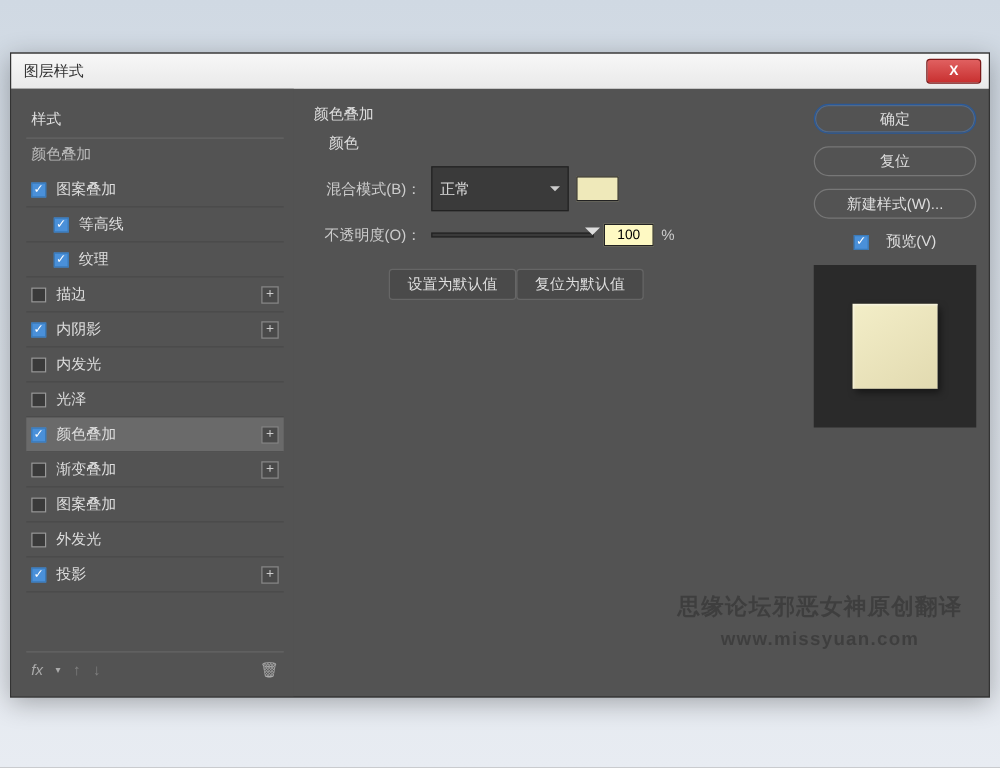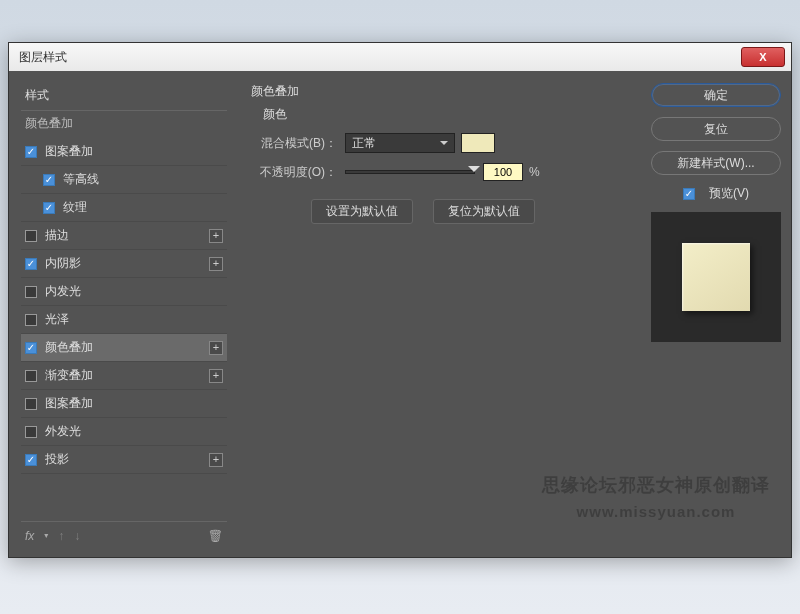--- a/index.html
+++ b/index.html
@@ -22,28 +22,28 @@
 .plus-icon { position: absolute; right: 4px; width: 14px; height: 14px; border: 1px solid #888; display: flex; align-items: center; justify-content: center; color: #ccc; font-size: 11px; line-height: 1; background: #4a4a4a; }
 .sidebar-footer { height: 28px; display: flex; align-items: center; gap: 10px; padding: 0 4px; border-top: 1px solid #666; color: #aaa; font-size: 12px; }
 .sidebar-footer .fx { font-style: italic; }
 .sidebar-footer .arrow { opacity: 0.5; }
 .sidebar-footer .trash { margin-left: auto; }
 .main { flex: 1; padding: 12px 16px; color: #ddd; font-size: 12px; }
 .panel-title { margin-bottom: 6px; }
 .indent1 { margin-left: 12px; margin-bottom: 10px; }
 .form-row { display: flex; align-items: center; margin-bottom: 10px; }
 .form-label { width: 86px; text-align: right; margin-right: 8px; color: #ccc; }
-.select { width: 110px; height: 20px; background: #3a3a3a; border: 1px solid #222; color: #ddd; font-size: 12px; padding: 0 6px; display: flex; align-items: center; justify-content: space-between; }
+.select { width: 110px; height: 36px; background: #3a3a3a; border: 1px solid #222; color: #ddd; font-size: 12px; padding: 0 6px; display: flex; align-items: center; justify-content: space-between; }
 .select::after { content: ""; border: 4px solid transparent; border-top-color: #ccc; margin-top: 4px; }
 .swatch { width: 34px; height: 20px; background: #efe9ba; border: 1px solid #222; margin-left: 6px; cursor: pointer; }
 .slider-track { width: 130px; height: 4px; background: #3a3a3a; border: 1px solid #222; position: relative; margin-right: 8px; }
 .slider-thumb { position: absolute; right: -6px; top: -5px; width: 0; height: 0; border: 6px solid transparent; border-top-color: #ddd; }
 .num-input { width: 40px; height: 18px; background: #fef9c3; border: 1px solid #222; color: #000; font-size: 11px; text-align: center; }
 .unit { margin-left: 6px; color: #ccc; }
-.btn-row { display: flex; gap: 20px; margin-top: 18px; margin-left: 60px; }
+.btn-row { display: flex; margin-top: 18px; margin-left: 60px; }
 .flat-btn { background: #4a4a4a; border: 1px solid #666; color: #ddd; font-size: 12px; padding: 3px 14px; border-radius: 3px; cursor: pointer; }
 .right { width: 150px; padding: 12px 10px; display: flex; flex-direction: column; align-items: center; }
 .pill-btn { width: 130px; height: 24px; border-radius: 12px; background: #535353; border: 1px solid #777; color: #ddd; font-size: 12px; display: flex; align-items: center; justify-content: center; margin-bottom: 10px; cursor: pointer; }
 .pill-btn.primary { border: 1px solid #2a5a9a; box-shadow: inset 0 0 0 1px rgba(80,140,220,0.4); }
 .preview-check { display: flex; align-items: center; color: #ddd; font-size: 12px; margin-bottom: 10px; }
 .preview-box { width: 130px; height: 130px; background: #2a2a2a; display: flex; align-items: center; justify-content: center; }
 .preview-inner { width: 68px; height: 68px; background: linear-gradient(145deg,#f3eec8,#e2dab0); box-shadow: inset 1px 1px 2px rgba(255,255,255,0.6), 3px 3px 6px rgba(0,0,0,0.5); }
 .watermark { position: absolute; right: 30px; bottom: 90px; color: rgba(0,0,0,0.25); font-size: 18px; font-weight: bold; letter-spacing: 1px; text-align: center; line-height: 1.6; }
 .watermark .url { font-size: 15px; }
 </style>

